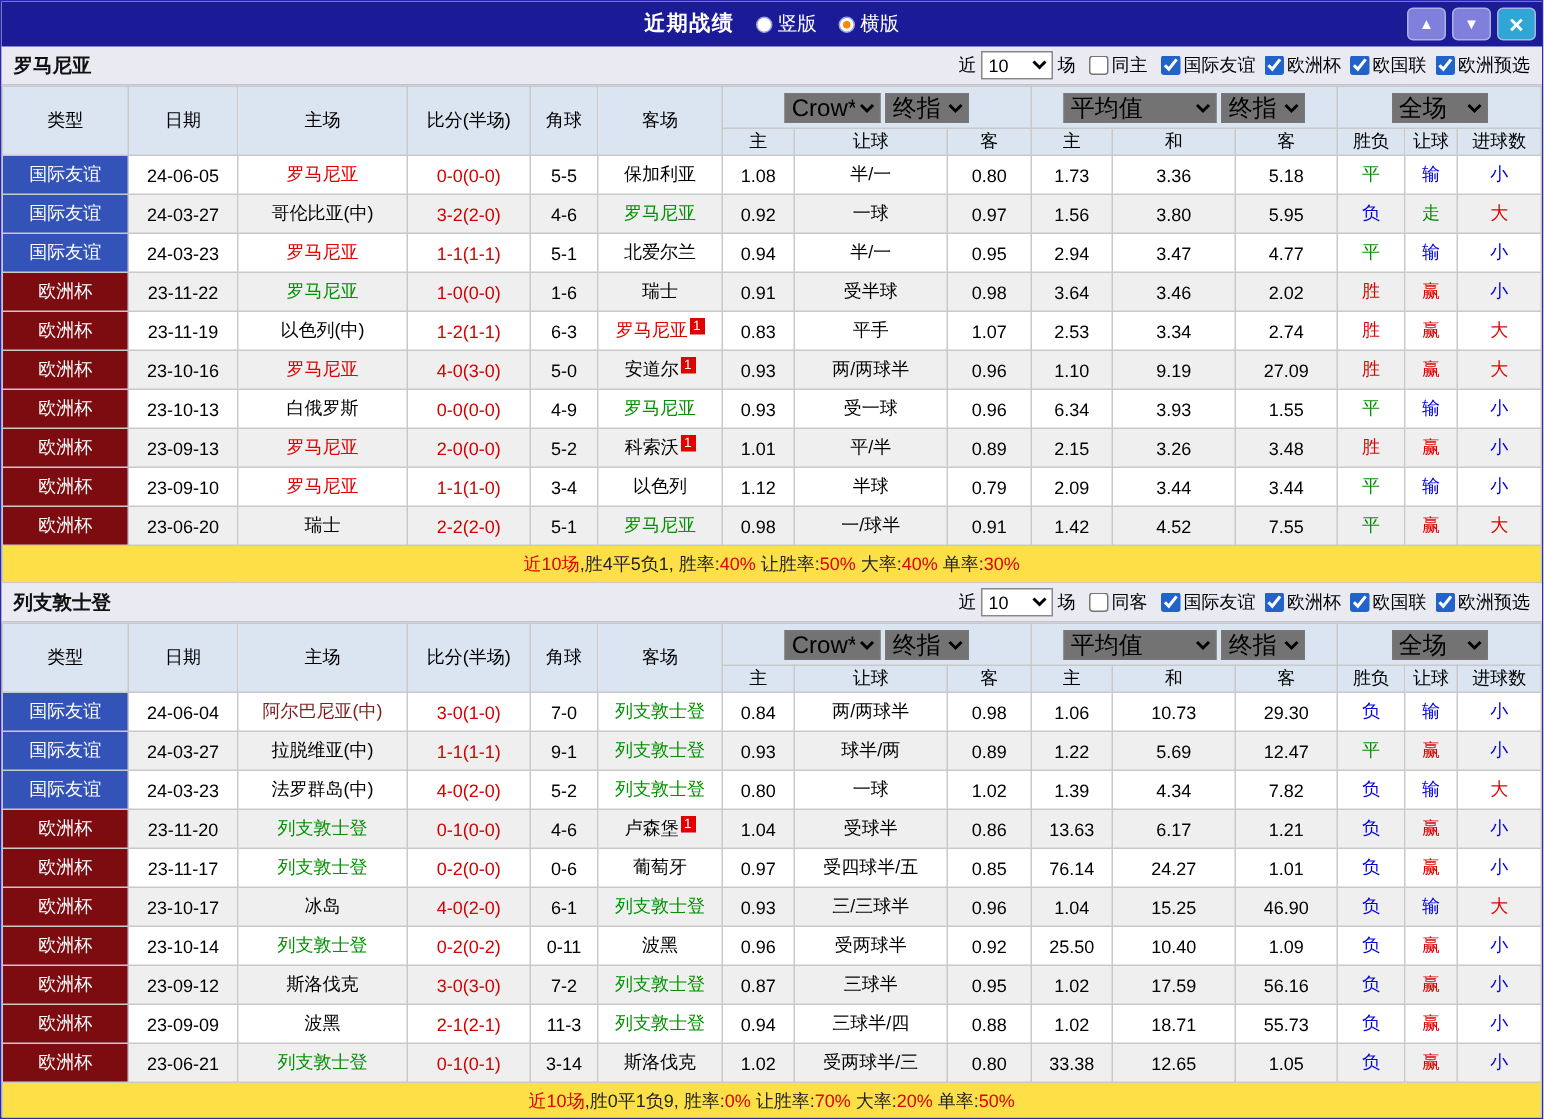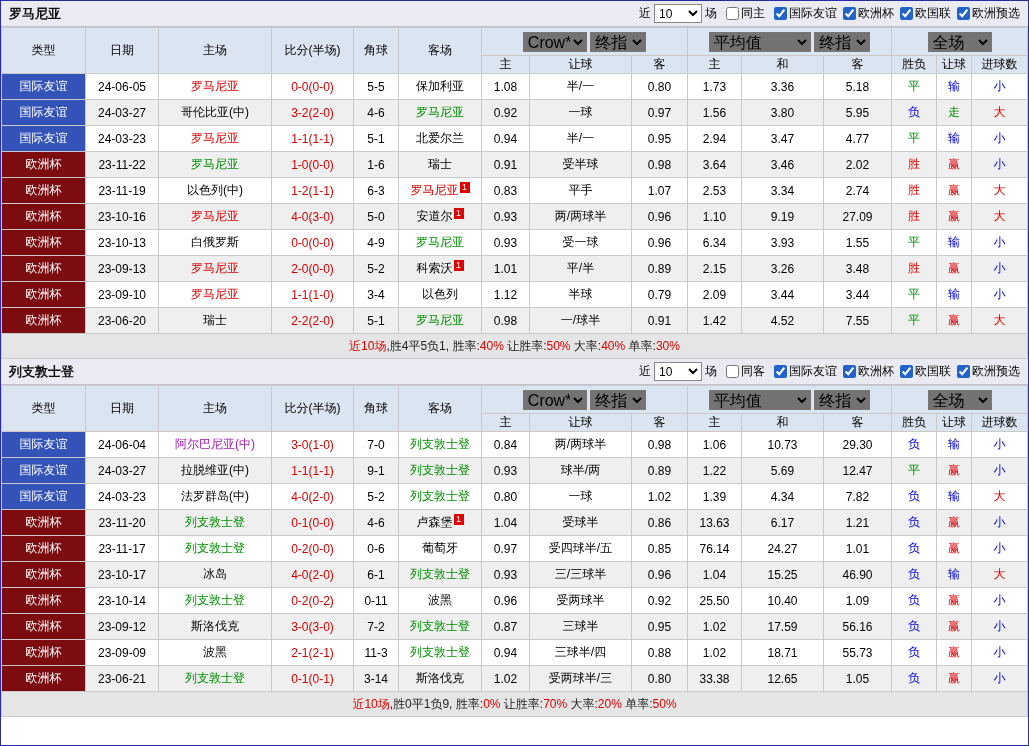--- a/index.html
+++ b/index.html
@@ -33,28 +33,52 @@
   .hrow1 th { height:28px; background:#dbe5f1; font-weight:normal; color:#000; }
   .hrow2 th { height:18px; background:#dbe5f1; font-weight:normal; color:#000; }
   .hrow1 select { height:20px; font-size:16px; border:1px solid #777; background:#737373; }
   .sel-s { width:56px; } .sel-m { width:64px; } .sel-l { width:102px; }
   tbody td { height:26px; background:#fff; color:#000; }
   tbody tr:nth-child(even) td { background:#efefef; }
   td.c-type { color:#fff; font-size:12px; }
   td.c-score { color:#d40000; }
   .tname { font-size:12px; }
   .rc-badge { display:inline-block; background:#e00000; color:#fff; font-size:9px; line-height:11px; min-width:10px; padding:0 1px; margin-left:1px; vertical-align:top; }
-  tfoot td { height:25px; background:#e5e5e5; font-size:12px; }
+  tfoot td { height:25px; background:#fde047; font-size:12px; }
   .seg-red { color:#e00000; }
   .seg-black { color:#222; }
 </style>
 </head>
 <body>
 
 <div class="window">
+  <div class="titlebar">
+    <div class="title-center">
+      <span class="title">近期战绩</span>
+      <label class="radio">
+        <span class="radio-dot" id="radio-v"></span>
+        <span>竖版</span>
+      </label>
+      <label class="radio">
+        <span class="radio-dot sel" id="radio-h"></span>
+        <span>横版</span>
+      </label>
+    </div>
+    <div class="win-buttons">
+      <button class="wbtn wbtn-up">
+          <span>▲</span>
+        </button>
+      <button class="wbtn wbtn-down">
+          <span>▼</span>
+        </button>
+      <button class="wbtn wbtn-close">
+          <span>✕</span>
+        </button>
+    </div>
+  </div>
 
   <div id="sections">
       <section class="team-section">
     <div class="team-bar">
       <span class="team-name">罗马尼亚</span>
       <div class="filters">
         <span>近</span>
         <select class="count-select"><option>10</option></select>
         <span>场</span>
         <label class="chk">
@@ -378,21 +402,21 @@
           <th>客</th>
           <th>胜负</th>
           <th>让球</th>
           <th>进球数</th>
         </tr>
       </thead>
       <tbody>
             <tr>
     <td class="c-type" style="background: rgb(52, 83, 184);">国际友谊</td>
     <td>24-06-04</td>
-    <td><span class="tname" style="color: #a21caf;">阿尔巴尼亚(中)</span></td>
+    <td><span class="tname" style="color: #7f1d1d;">阿尔巴尼亚(中)</span></td>
     <td class="c-score">3-0(1-0)</td>
     <td>7-0</td>
     <td><span class="tname" style="color: rgb(0, 144, 0);">列支敦士登</span></td>
     <td>0.84</td>
     <td>两/两球半</td>
     <td>0.98</td>
     <td>1.06</td>
     <td>10.73</td>
     <td>29.30</td>
     <td style="color: rgb(0, 0, 224);">负</td>

